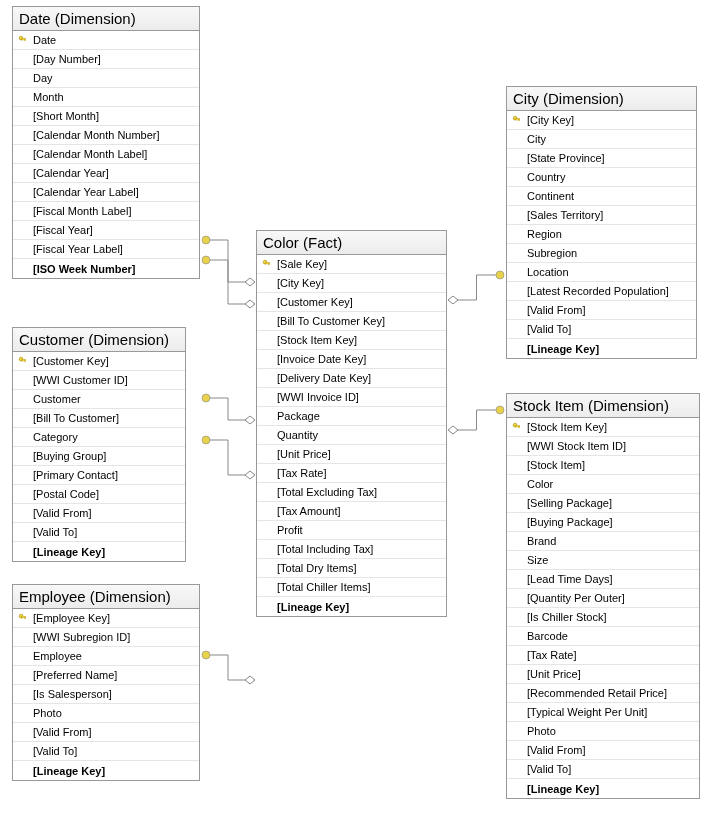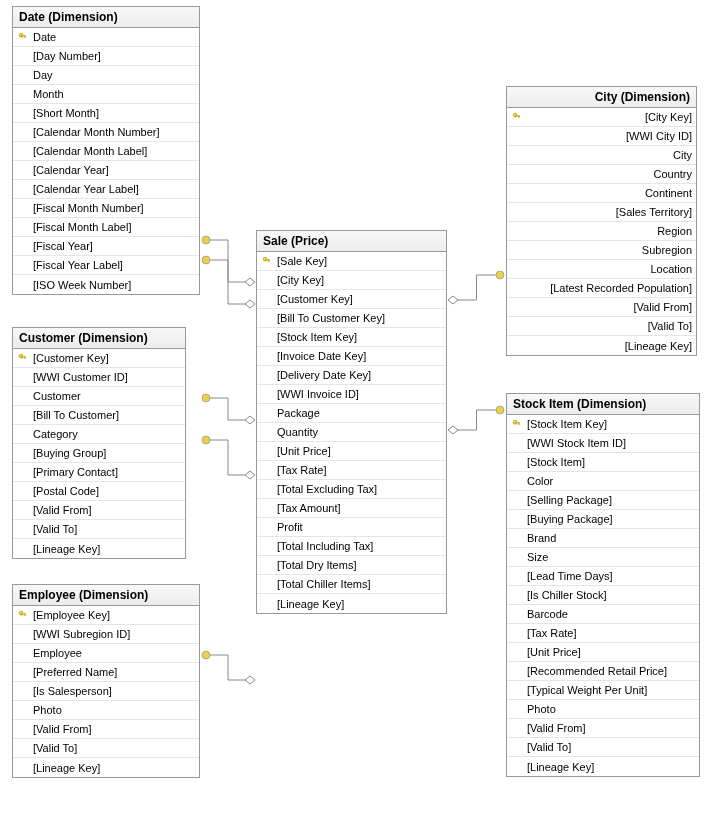--- a/index.html
+++ b/index.html
@@ -14,34 +14,34 @@
   }
   .table-box {
     position: absolute;
     background: #fff;
     border: 1px solid #999;
   }
   .table-header {
     background: linear-gradient(#f8f8f8,#ececec);
     border-bottom: 1px solid #999;
     padding: 3px 6px;
-    font-weight: bold;
-    font-size: 12px;
+    font-weight: normal;
+    font-size: 15px;
   }
   .table-rows {
     display: block;
   }
   .row {
     display: flex;
     align-items: center;
     border-bottom: 1px solid #e5e5e5;
     height: 19px;
     padding: 0 4px 0 2px;
   }
-  .row:last-child { border-bottom: none; }
+  .row:last-child { border-bottom: none; font-weight: bold; }
   .key-col {
     width: 16px;
     display: flex;
     align-items: center;
     justify-content: center;
     flex-shrink: 0;
   }
   .col-name {
     flex: 1;
     white-space: nowrap;
@@ -130,24 +130,20 @@
       <div class="row">
         <span class="key-col"></span>
         <span class="col-name">[Calendar Year]</span>
       </div>
       <div class="row">
         <span class="key-col"></span>
         <span class="col-name">[Calendar Year Label]</span>
       </div>
       <div class="row">
         <span class="key-col"></span>
-        <span class="col-name">[Fiscal Month Number]</span>
-      </div>
-      <div class="row">
-        <span class="key-col"></span>
         <span class="col-name">[Fiscal Month Label]</span>
       </div>
       <div class="row">
         <span class="key-col"></span>
         <span class="col-name">[Fiscal Year]</span>
       </div>
       <div class="row">
         <span class="key-col"></span>
         <span class="col-name">[Fiscal Year Label]</span>
       </div>
@@ -253,21 +249,21 @@
         <span class="key-col"></span>
         <span class="col-name">[Valid To]</span>
       </div>
       <div class="row">
         <span class="key-col"></span>
         <span class="col-name">[Lineage Key]</span>
       </div>
     </div>
   </div>
 <div class="table-box" style="left: 256px; top: 230px; width: 191px;">
-    <div class="table-header">Sale (Price)</div>
+    <div class="table-header">Color (Fact)</div>
     <div class="table-rows">
       <div class="row">
         <span class="key-col">
           <svg class="key-icon" viewBox="0 0 16 16">
             <circle cx="5" cy="5" r="3" fill="#f4d742" stroke="#a88a00" stroke-width="1"></circle>
             <rect x="6" y="6" width="6" height="2" fill="#f4d742" stroke="#a88a00" stroke-width="0.5"></rect>
             <rect x="11" y="6" width="1.5" height="3.5" fill="#f4d742" stroke="#a88a00" stroke-width="0.5"></rect>
           </svg>
         </span>
         <span class="col-name">[Sale Key]</span>
@@ -339,40 +335,40 @@
       <div class="row">
         <span class="key-col"></span>
         <span class="col-name">[Total Chiller Items]</span>
       </div>
       <div class="row">
         <span class="key-col"></span>
         <span class="col-name">[Lineage Key]</span>
       </div>
     </div>
   </div>
-<div class="table-box" style="left: 506px; top: 86px; width: 191px; text-align: right;">
+<div class="table-box" style="left: 506px; top: 86px; width: 191px;">
     <div class="table-header">City (Dimension)</div>
     <div class="table-rows">
       <div class="row">
         <span class="key-col">
           <svg class="key-icon" viewBox="0 0 16 16">
             <circle cx="5" cy="5" r="3" fill="#f4d742" stroke="#a88a00" stroke-width="1"></circle>
             <rect x="6" y="6" width="6" height="2" fill="#f4d742" stroke="#a88a00" stroke-width="0.5"></rect>
             <rect x="11" y="6" width="1.5" height="3.5" fill="#f4d742" stroke="#a88a00" stroke-width="0.5"></rect>
           </svg>
         </span>
         <span class="col-name">[City Key]</span>
       </div>
       <div class="row">
         <span class="key-col"></span>
-        <span class="col-name">[WWI City ID]</span>
-      </div>
-      <div class="row">
-        <span class="key-col"></span>
         <span class="col-name">City</span>
+      </div>
+      <div class="row">
+        <span class="key-col"></span>
+        <span class="col-name">[State Province]</span>
       </div>
       <div class="row">
         <span class="key-col"></span>
         <span class="col-name">Country</span>
       </div>
       <div class="row">
         <span class="key-col"></span>
         <span class="col-name">Continent</span>
       </div>
       <div class="row">
@@ -449,20 +445,24 @@
       <div class="row">
         <span class="key-col"></span>
         <span class="col-name">Size</span>
       </div>
       <div class="row">
         <span class="key-col"></span>
         <span class="col-name">[Lead Time Days]</span>
       </div>
       <div class="row">
         <span class="key-col"></span>
+        <span class="col-name">[Quantity Per Outer]</span>
+      </div>
+      <div class="row">
+        <span class="key-col"></span>
         <span class="col-name">[Is Chiller Stock]</span>
       </div>
       <div class="row">
         <span class="key-col"></span>
         <span class="col-name">Barcode</span>
       </div>
       <div class="row">
         <span class="key-col"></span>
         <span class="col-name">[Tax Rate]</span>
       </div>

